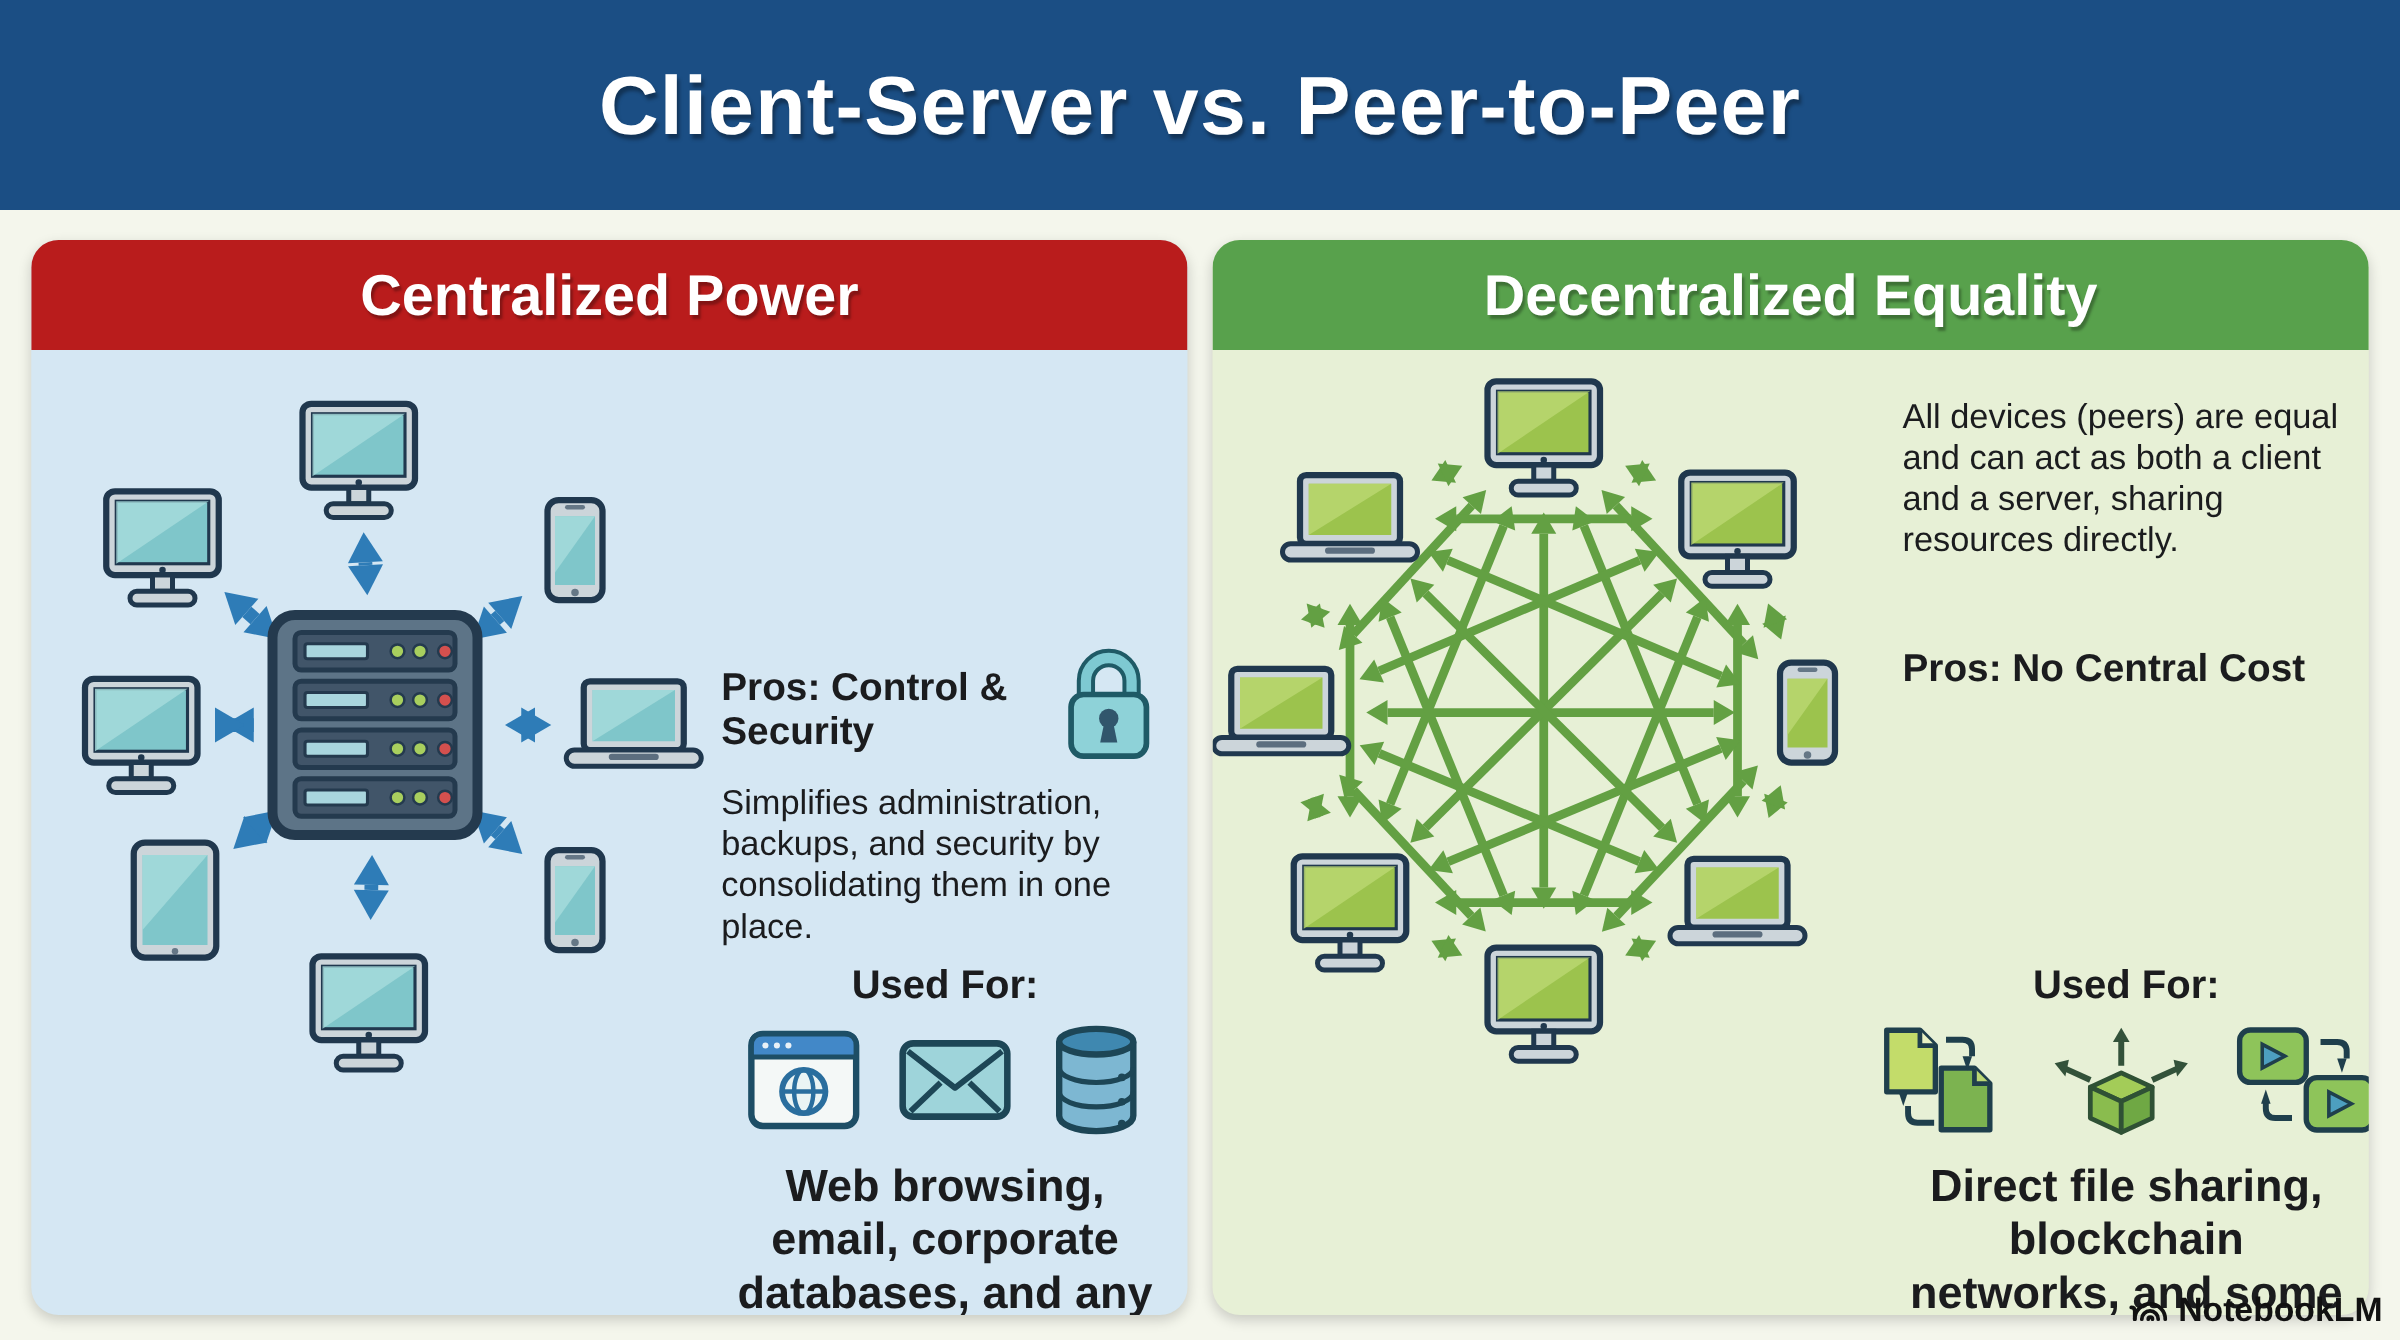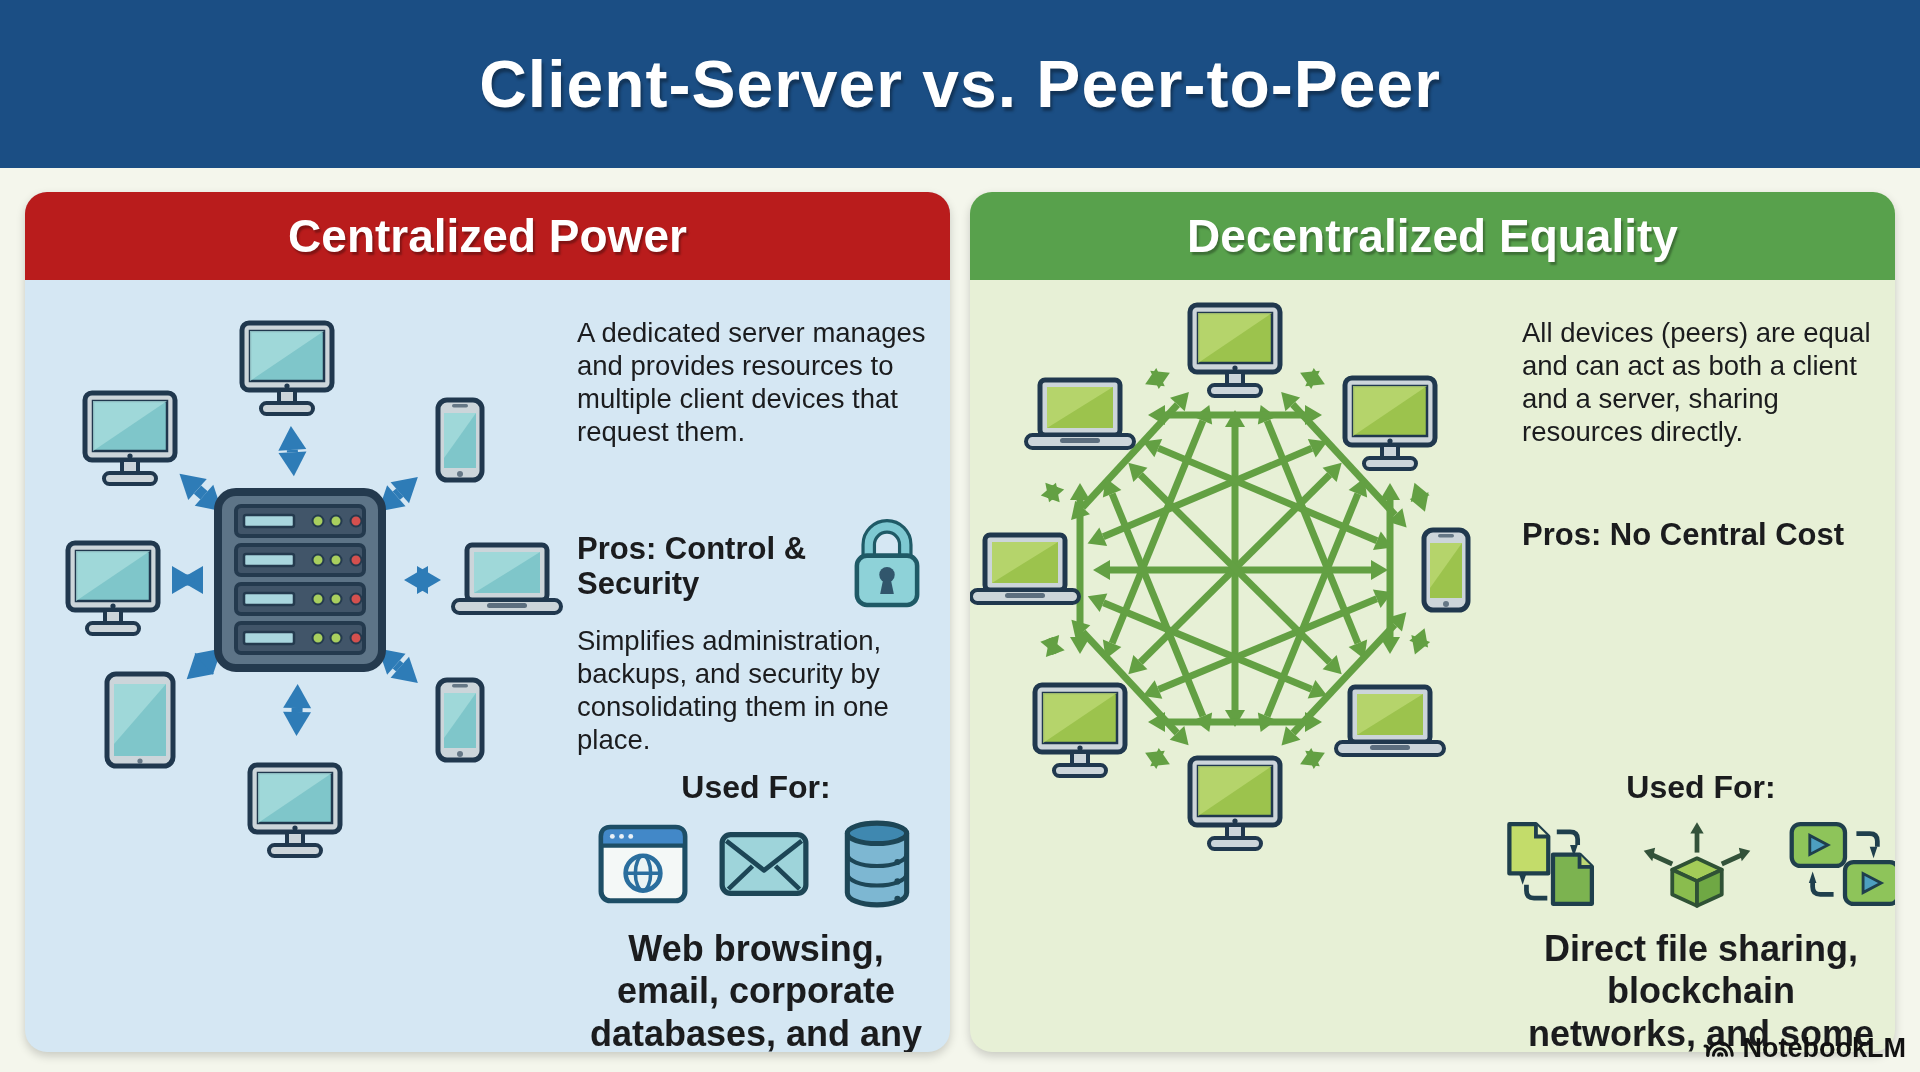--- a/index.html
+++ b/index.html
@@ -181,21 +181,20 @@
         <g>
  <rect x="60" y="113" width="90" height="67" rx="7" fill="#ccd5da" stroke="#20384e" stroke-width="5"></rect>
  <rect x="68" y="121" width="74" height="50" fill="#7fc6ca" stroke="#20384e" stroke-width="2.5"></rect>
  <polygon points="68,121 142,121 68,171" fill="#a8dcdc" opacity="0.8"></polygon>
  <circle cx="105" cy="176" r="2.6" fill="#20384e"></circle>
  <rect x="97" y="180" width="16" height="13" fill="#ccd5da" stroke="#20384e" stroke-width="4"></rect>
  <rect x="79" y="193" width="52" height="11" rx="5.5" fill="#ccd5da" stroke="#20384e" stroke-width="4"></rect>
         </g>
       </svg>
     <div class="text-col">
-      <p class="intro">A dedicated server manages and provides resources to multiple client devices that request them.</p>
       <div class="pros-group">
         <div class="pros-head-row">
           <h3>Pros: Control &amp; Security</h3>
           <span class="pros-icon">
             <svg width="84" height="100" viewBox="0 0 92 106">
               <path d="M26,50 v-16 a20,20 0 0 1 40,0 v16" fill="none" stroke="#1f5a66" stroke-width="16" stroke-linecap="round"></path>
               <path d="M26,50 v-16 a20,20 0 0 1 40,0 v16" fill="none" stroke="#7ec9d2" stroke-width="9" stroke-linecap="round"></path>
               <rect x="13" y="46" width="66" height="54" rx="11" fill="#8ed2d8" stroke="#1f5a66" stroke-width="5"></rect>
               <circle cx="46" cy="67" r="8.5" fill="#31566c"></circle>
               <path d="M42,71 l-3.5,17 h15 l-3.5,-17 z" fill="#31566c"></path>

